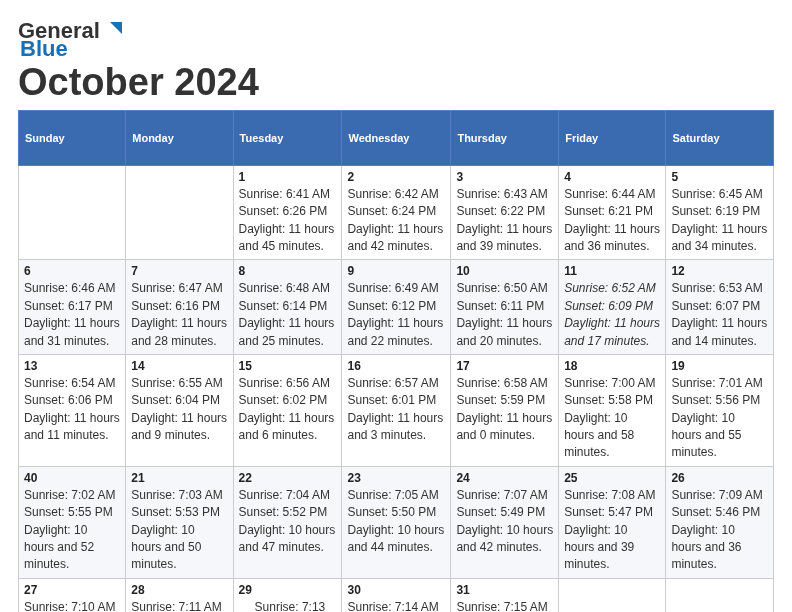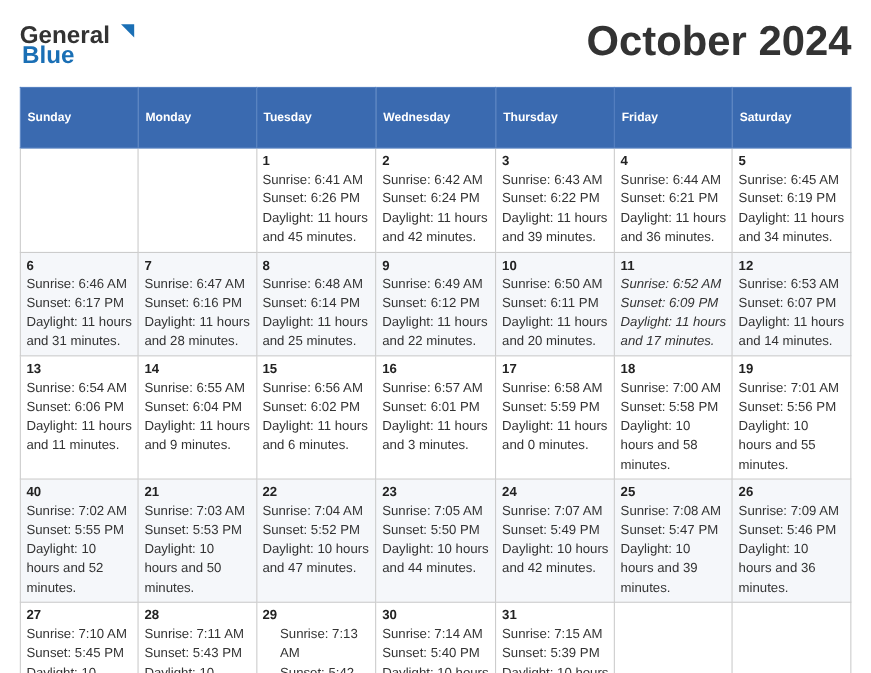--- a/index.html
+++ b/index.html
@@ -11,21 +11,22 @@
       overflow: hidden;
     }
     .page {
       width: 792px;
       padding: 18px 18px 10px 18px;
     }
     .header-area {
       display: flex;
       justify-content: space-between;
       align-items: flex-start;
-      margin-bottom: 16px;
+      margin-bottom: 6px;
+      flex-direction: column;
     }
     .logo-area {
       display: flex;
       flex-direction: column;
       align-items: flex-start;
     }
     .title-area {
       text-align: right;
     }
     .month-title {

